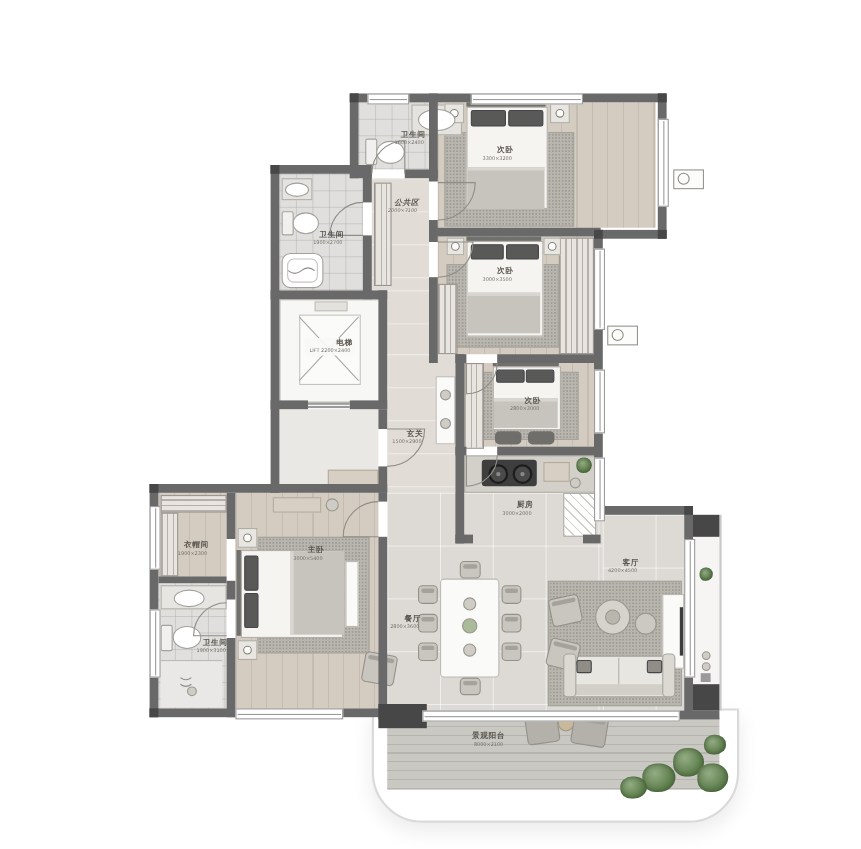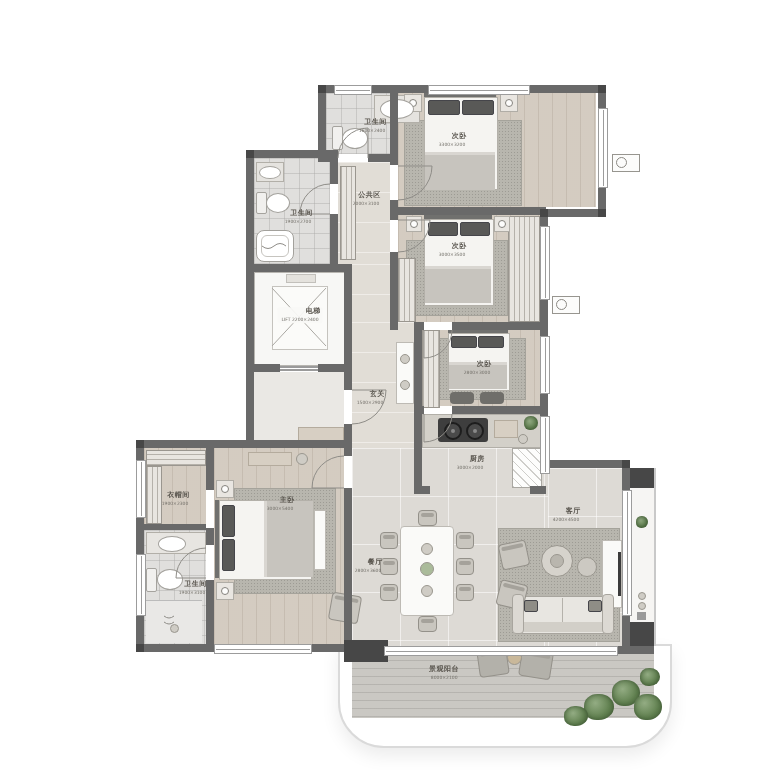--- a/index.html
+++ b/index.html
@@ -309,21 +309,21 @@
     <g stroke="#8f8d88" fill="none" stroke-width="1">
       <path d="M262 246 q6 5 12 0 q6 -5 12 0"></path>
       <path d="M164 616 q5 4 10 0 M164 622 q5 4 10 0"></path>
     </g>
   </svg>
 
   <div class="lbl" style="left:372px;top:126px;">
     <span class="nm">卫生间</span>
     <span class="dm">1600×2400</span>
   </div>
-  <div class="lbl" style="left:366px;top:199px;">
+  <div class="lbl" style="left:366px;top:188px;font-style:italic;">
     <span class="nm">公共区</span>
     <span class="dm">2000×3100</span>
   </div>
   <div class="lbl" style="left:298px;top:217px;">
     <span class="nm">卫生间</span>
     <span class="dm">1900×2700</span>
   </div>
   <div class="lbl boxed" style="left:300px;top:315px;">
     <span class="nm">电梯</span>
     <span class="dm">LIFT 2200×2400</span>

